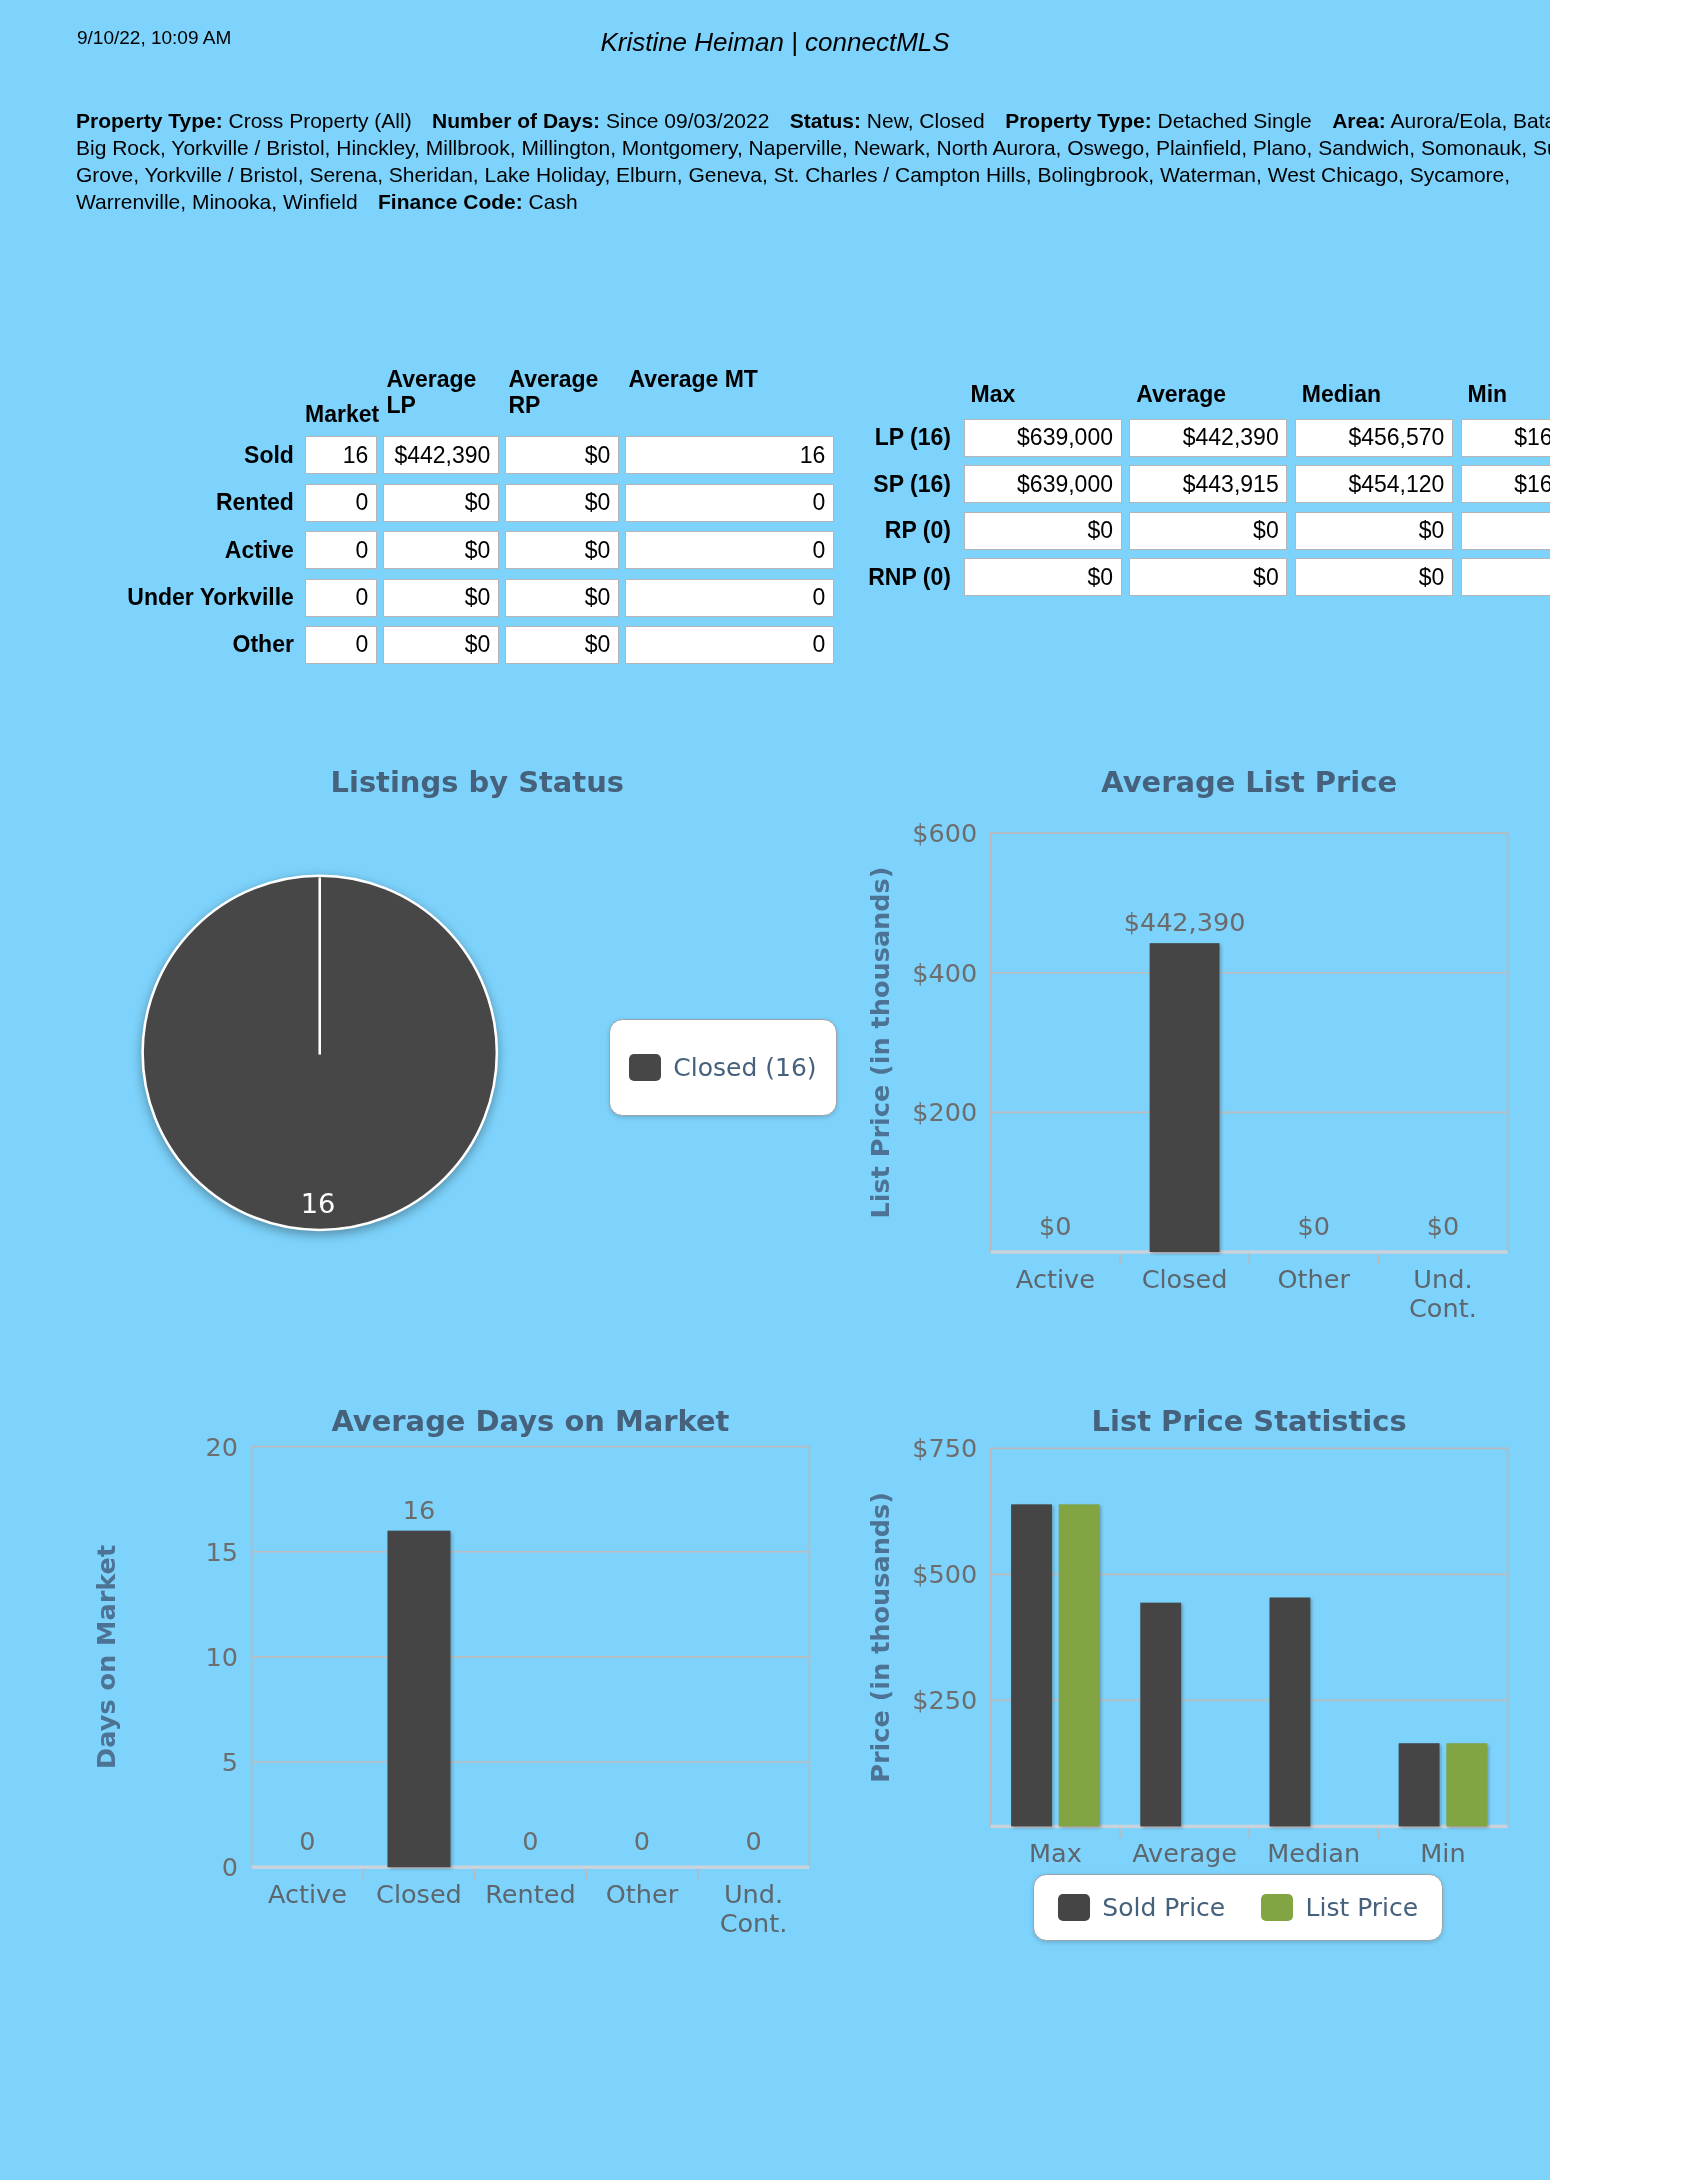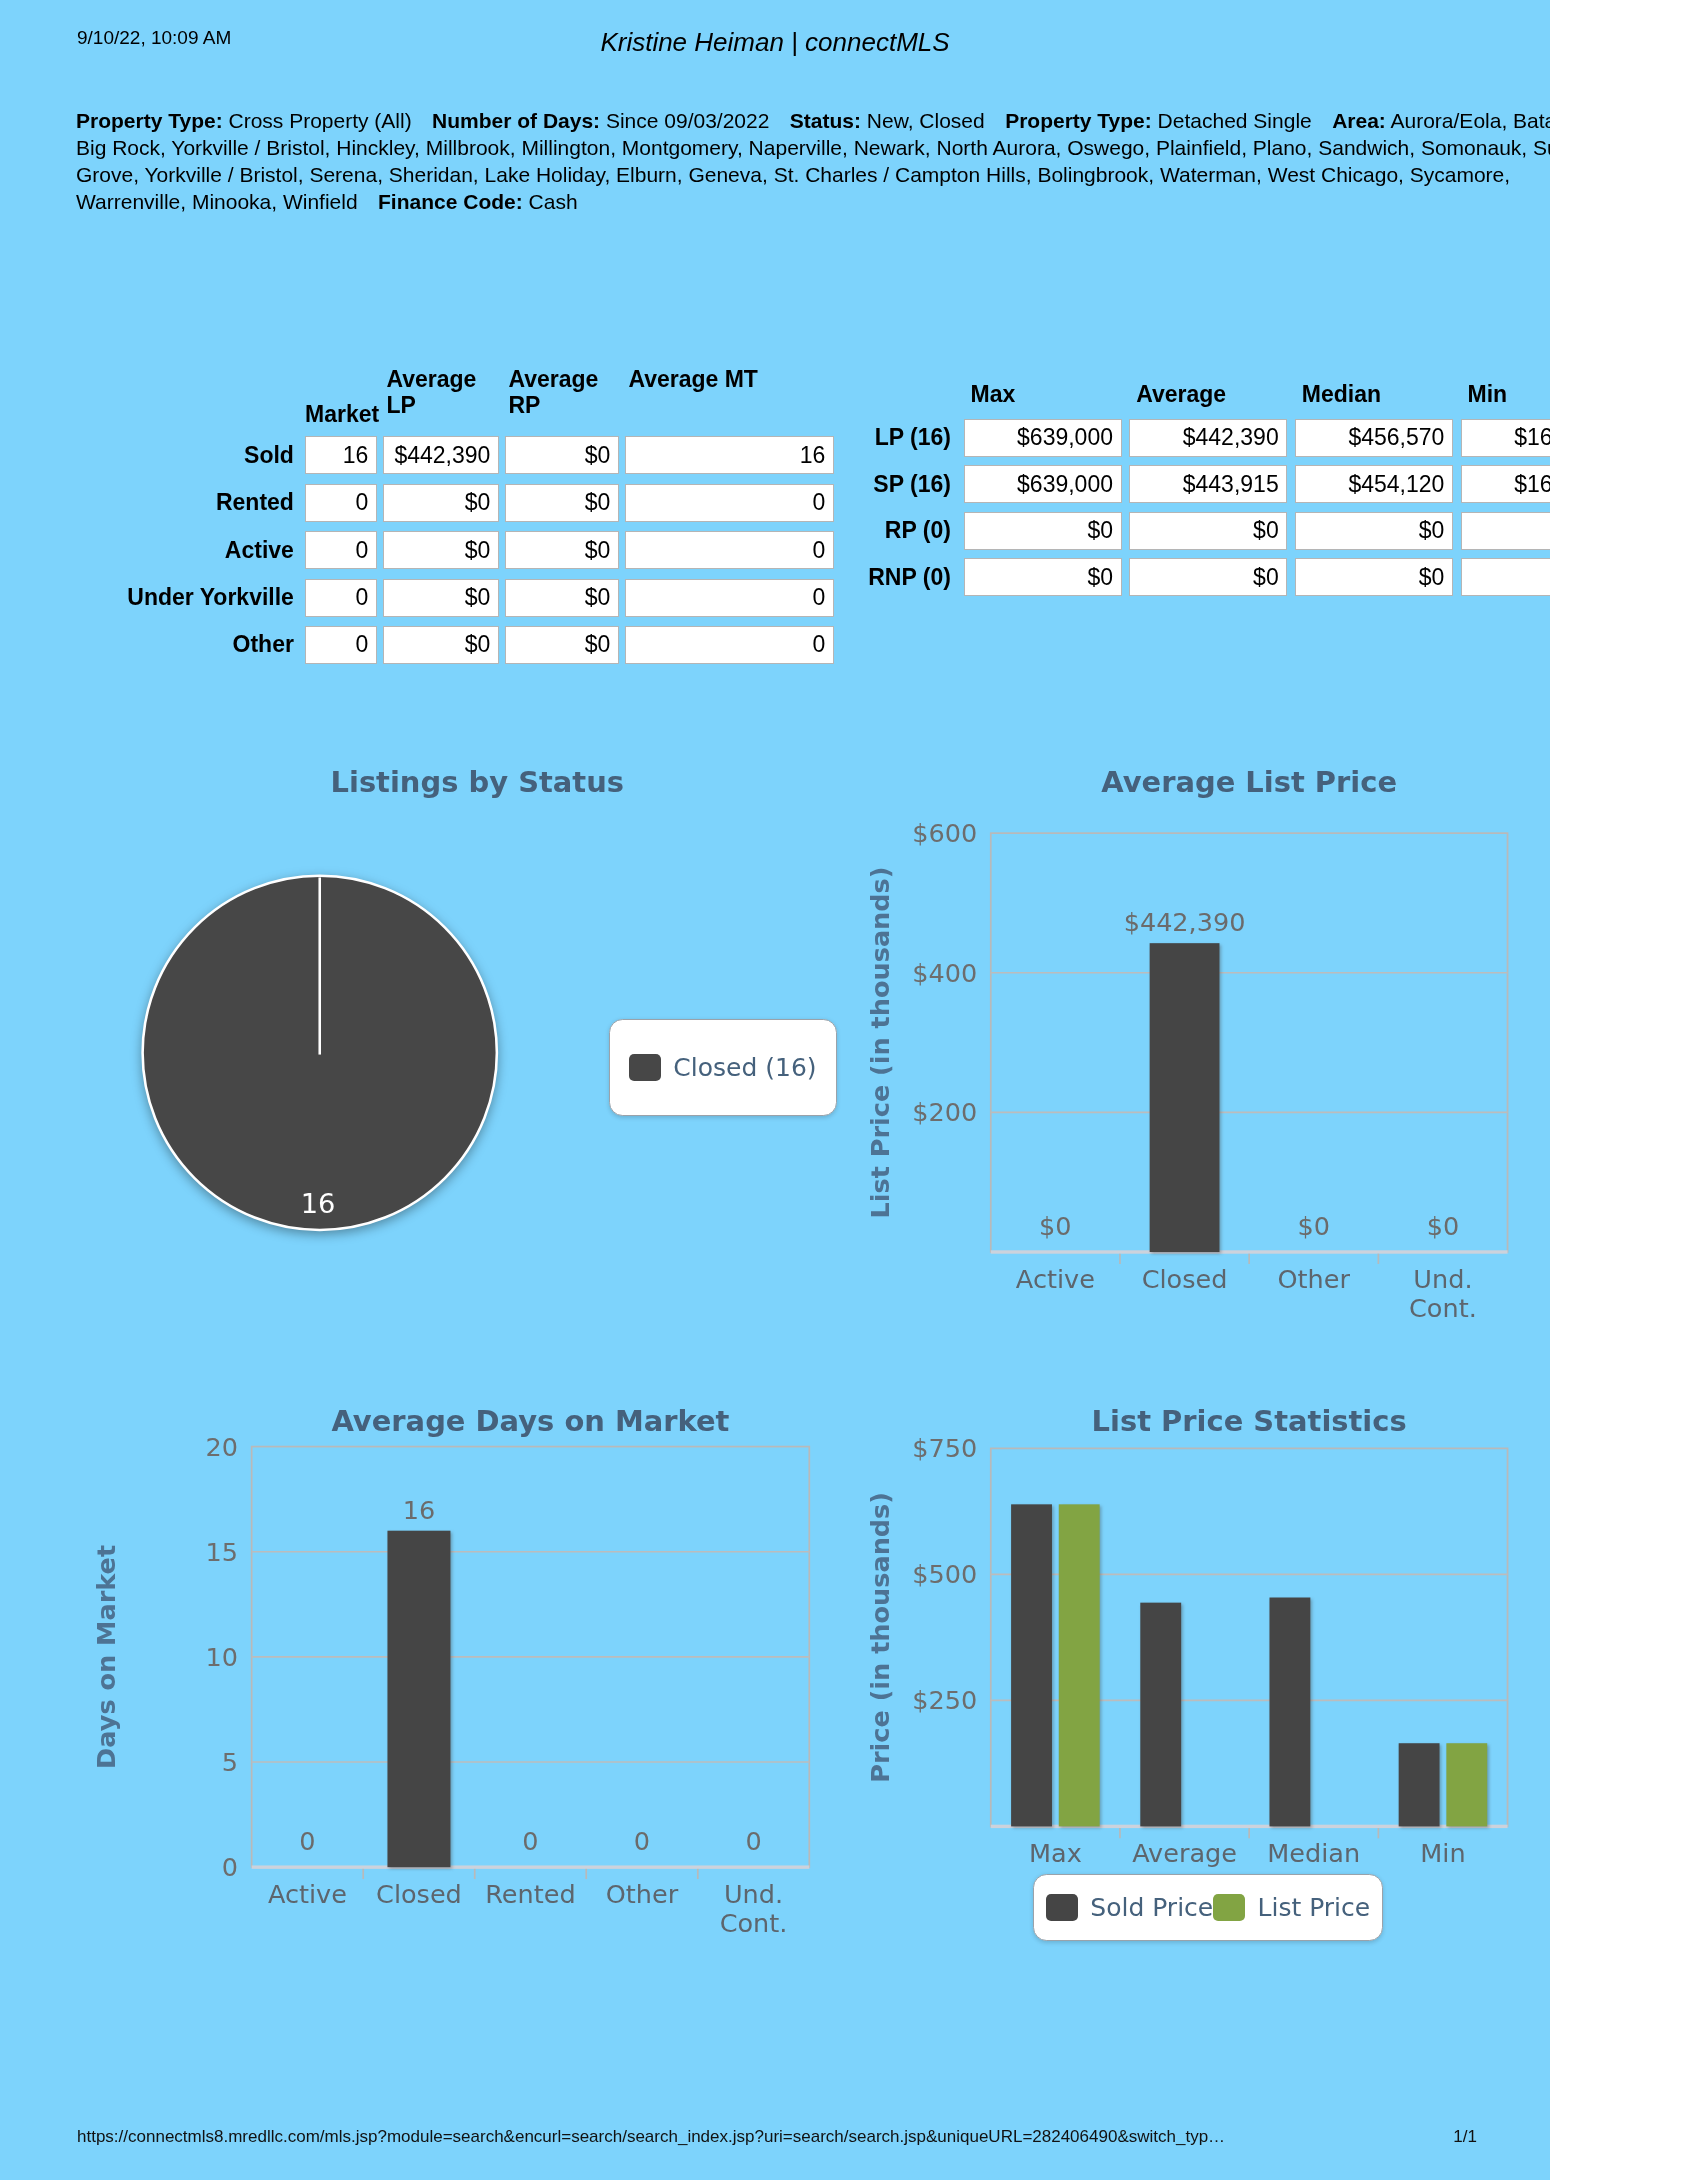--- a/index.html
+++ b/index.html
@@ -25,21 +25,21 @@
   .rlab{font-weight:bold;font-size:23px;display:flex;align-items:center;justify-content:flex-end;padding-right:5.1px;}
   .vbox{border:1.7px solid #b5b5b5;background:#fff;height:36px;display:flex;align-items:center;
         justify-content:flex-end;padding:0 7.7px;font-size:23px;color:#000;}
 
   .chart-block{position:absolute;}
   svg text{font-family:"DejaVu Sans",sans-serif;}
 
   .legend-box{position:absolute;display:flex;align-items:center;background:#fff;
               border:1.7px solid #9aa2aa;border-radius:13.6px;box-shadow:0 1.7px 4.3px rgba(0,0,0,.15);}
   #pie-legend{left:532px;top:271px;height:63px;padding:16px 19px;}
-  #stats-legend{left:181px;top:487px;height:65px;padding:0 12px;}
+  #stats-legend{left:181px;top:487px;height:65px;padding:0 24px;gap:36px;}
   .legend-entry{display:flex;align-items:center;gap:12.8px;font-size:25px;color:#45617c;
                 font-family:"DejaVu Sans",sans-serif;}
   .swatch{width:31.5px;height:26.4px;border-radius:5.1px;}
 
   .footer{position:absolute;top:2127px;left:77px;right:73px;display:flex;
           justify-content:space-between;font-size:17px;color:#111;}
 </style>
 </head>
 <body>
 
@@ -225,19 +225,15 @@
         <text x="238.875" y="558" text-anchor="middle" font-size="30" fill="#5d656d"><tspan x="238.875" dy="0">Max</tspan></text>
         <rect x="338.625" y="253.20232" width="48" height="262.79768" fill="#454545" style="filter: drop-shadow(2px 2px 2px rgba(60,60,60,0.35))"></rect>
         <text x="390.625" y="558" text-anchor="middle" font-size="30" fill="#5d656d"><tspan x="390.625" dy="0">Average</tspan></text>
         <rect x="490.375" y="247.16096" width="48" height="268.83904" fill="#454545" style="filter: drop-shadow(2px 2px 2px rgba(60,60,60,0.35))"></rect>
         <text x="542.375" y="558" text-anchor="middle" font-size="30" fill="#5d656d"><tspan x="542.375" dy="0">Median</tspan></text>
         <rect x="642.125" y="418.32" width="48" height="97.68" fill="#454545" style="filter: drop-shadow(2px 2px 2px rgba(60,60,60,0.35))"></rect>
         <rect x="698.125" y="418.32" width="48" height="97.68" fill="#82a443" style="filter: drop-shadow(2px 2px 2px rgba(60,60,60,0.35))"></rect>
         <text x="694.125" y="558" text-anchor="middle" font-size="30" fill="#5d656d"><tspan x="694.125" dy="0">Min</tspan></text>
       </svg></div>
 
-  <div class="footer">
-    <span>https://connectmls8.mredllc.com/mls.jsp?module=search&amp;encurl=search/search_index.jsp?uri=search/search.jsp&amp;uniqueURL=282406490&amp;switch_typ…</span>
-    <span>1/1</span>
-  </div>
 
 </div>
 
 
 </body></html>

